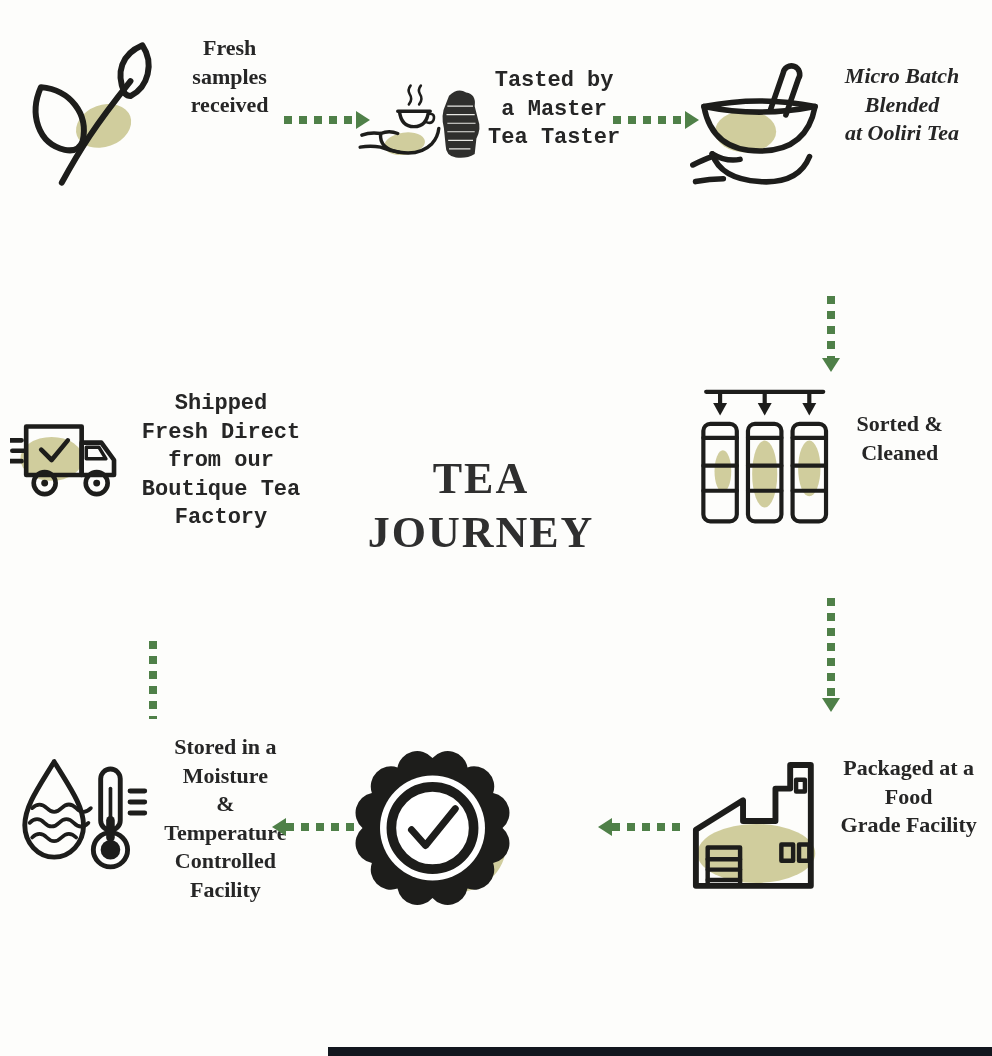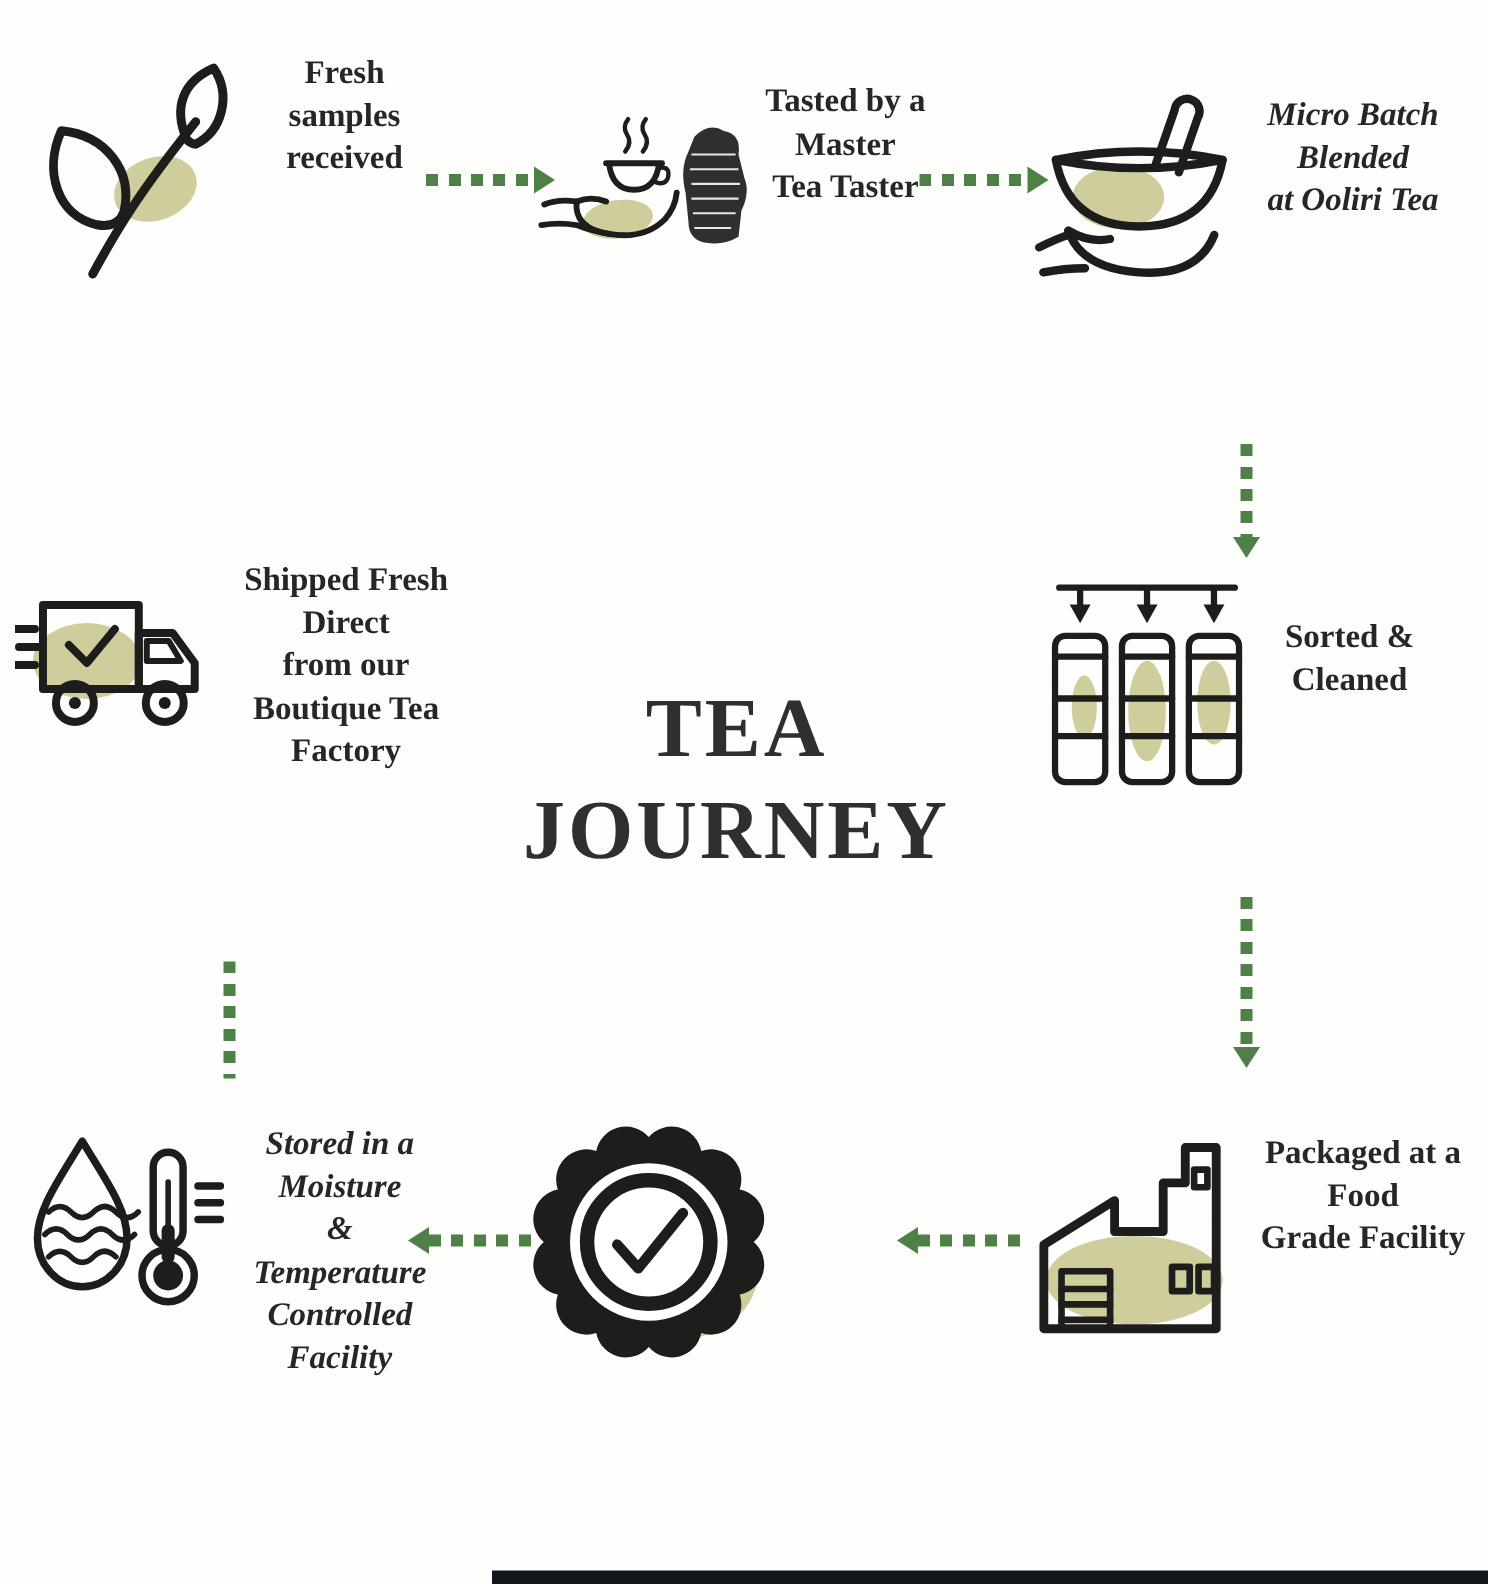--- a/index.html
+++ b/index.html
@@ -13,22 +13,22 @@
     background:var(--bg);overflow:hidden;
   }
   .step{position:absolute;display:flex;}
   .icon-box{display:flex;align-items:center;justify-content:center;}
   .icon-box svg{width:100%;height:100%;}
   .step-label{
     white-space:pre-line;text-align:center;font-weight:700;
     font-size:22px;line-height:1.3;color:var(--text);
   }
   .title{
-    position:absolute;left:346px;top:452px;width:290px;text-align:center;
-    white-space:pre-line;font-weight:700;font-size:56px;line-height:1.22;
+    position:absolute;left:336px;top:452px;width:290px;text-align:center;
+    white-space:pre-line;font-weight:700;font-size:44px;line-height:1.22;
     letter-spacing:2px;color:#2f2f2f;
   }
   .arrow{position:absolute;display:flex;align-items:center;}
   .arrow.v{flex-direction:column;}
   .dots-h{flex:1;height:8px;
     background-image:repeating-linear-gradient(90deg,var(--arrow) 0 8px,transparent 8px 15px);}
   .dots-v{flex:1;width:8px;
     background-image:repeating-linear-gradient(180deg,var(--arrow) 0 8px,transparent 8px 15px);}
   .tri{width:0;height:0;}
   .tri-right{border-left:14px solid var(--arrow);border-top:9px solid transparent;border-bottom:9px solid transparent;}
@@ -68,21 +68,21 @@
         <path class="ink-thin" d="M86,39 Q94,38 92,46 Q90,51 84,49"></path>
         <path class="ink" d="M8,64 Q18,60 30,62 Q40,58 50,62"></path>
         <path class="ink" d="M30,62 Q28,80 52,84 Q76,88 90,74 Q97,66 98,56"></path>
         <path class="ink" d="M6,78 Q18,76 30,78 Q40,82 52,84"></path>
         <g>
           <path class="fill-ink" d="M110,18 Q120,8 130,14 Q142,16 140,30 L144,46 Q148,56 142,68 L140,86 Q130,92 118,90 Q106,88 106,76 L104,56 Q100,40 106,28 Z" opacity="0.92"></path>
           <path d="M108,30 H138 M107,40 H140 M108,50 H141 M108,60 H140 M109,70 H138 M110,80 H135" stroke="#e8e8e3" stroke-width="1.4" fill="none"></path>
         </g>
       </svg>
     </div>
-    <div class="step-label" style="margin-top:3px;">Tasted by a Master
+    <div class="step-label" style="margin-top:17px;font-family:Liberation Mono, monospace;">Tasted by a Master
 Tea Taster</div>
   </div>
 
   <div class="step" style="left:690px;top:46px;width:285px;">
     <div class="icon-box" style="width:185px;height:160px;">
       <svg viewBox="0 0 100 100" preserveAspectRatio="xMidYMid meet">
         <ellipse class="blob" cx="40" cy="54" rx="22" ry="15"></ellipse>
         <path class="ink" d="M58,38 L67,12 A6,6 0 1 1 78,16 L69,42"></path>
         <path class="ink" d="M10,36 Q50,28 90,36 M10,36 Q50,44 90,36"></path>
         <path class="ink" d="M10,36 Q16,68 50,68 Q84,68 90,36"></path>
@@ -109,21 +109,21 @@
         <path class="ink-thin" d="M6,38 H30 M6,58 H30 M6,76 H30"></path>
         <rect class="ink-thin" x="38" y="28" width="24" height="70" rx="5"></rect>
         <path class="ink-thin" d="M38,38 H62 M38,58 H62 M38,76 H62"></path>
         <rect class="ink-thin" x="70" y="28" width="24" height="70" rx="5"></rect>
         <path class="ink-thin" d="M70,38 H94 M70,58 H94 M70,76 H94"></path>
       </svg>
     </div>
     <div class="step-label" style="margin-top:27px;">Sorted &amp; Cleaned</div>
   </div>
 
-  <div class="step" style="left:10px;top:362px;width:295px;">
+  <div class="step" style="left:10px;top:380px;width:295px;font-family:Liberation Mono, monospace;">
     <div class="icon-box" style="width:200px;height:160px;">
       <svg viewBox="0 0 110 82" preserveAspectRatio="xMidYMid meet">
         <ellipse class="blob" cx="36" cy="40" rx="27" ry="19"></ellipse>
         <path class="ink" d="M0,24 H10 M2,33 H12 M0,42 H10"></path>
         <rect class="ink" x="14" y="12" width="48" height="42"></rect>
         <path class="ink" d="M27,32 L36,41 L50,24" stroke-width="5"></path>
         <path class="ink" d="M62,26 H79 L90,41 V54 H62 Z"></path>
         <path class="ink-thin" d="M66,30 H77 L83,40 H66 Z"></path>
         <circle class="ink" cx="30" cy="61" r="9.5" fill="#fdfdfb"></circle>
         <circle class="fill-ink" cx="30" cy="61" r="3"></circle>
@@ -175,21 +175,21 @@
         <path class="ink-thin" d="M12,56 q6,-6 12,0 q6,6 12,0 q6,-6 12,0 q6,6 12,0"></path>
         <path class="ink-thin" d="M14,68 q6,-6 12,0 q6,6 12,0 q6,-6 12,0"></path>
         <rect class="ink" x="70" y="12" width="16" height="50" rx="8" fill="#fdfdfb"></rect>
         <circle class="ink" cx="78" cy="78" r="14" fill="#fdfdfb"></circle>
         <line class="ink-thin" x1="78" y1="28" x2="78" y2="66"></line>
         <line x1="78" y1="54" x2="78" y2="68" stroke="#1d1d1b" stroke-width="7" stroke-linecap="round"></line>
         <circle class="fill-ink" cx="78" cy="78" r="8"></circle>
         <path class="ink" d="M94,30 H106 M94,39 H106 M94,48 H106"></path>
       </svg>
     </div>
-    <div class="step-label" style="margin-top:30px;font-style:italic;">Stored in a Moisture
+    <div class="step-label" style="margin-top:15px;">Stored in a Moisture
 &amp; Temperature
 Controlled Facility</div>
   </div>
 
   <div class="arrow" style="left:284px;top:111px;width:86px;height:18px;">
     <div class="dots-h"></div>
     <div class="tri tri-right"></div>
   </div>
 
   <div class="arrow" style="left:613px;top:111px;width:86px;height:18px;">

